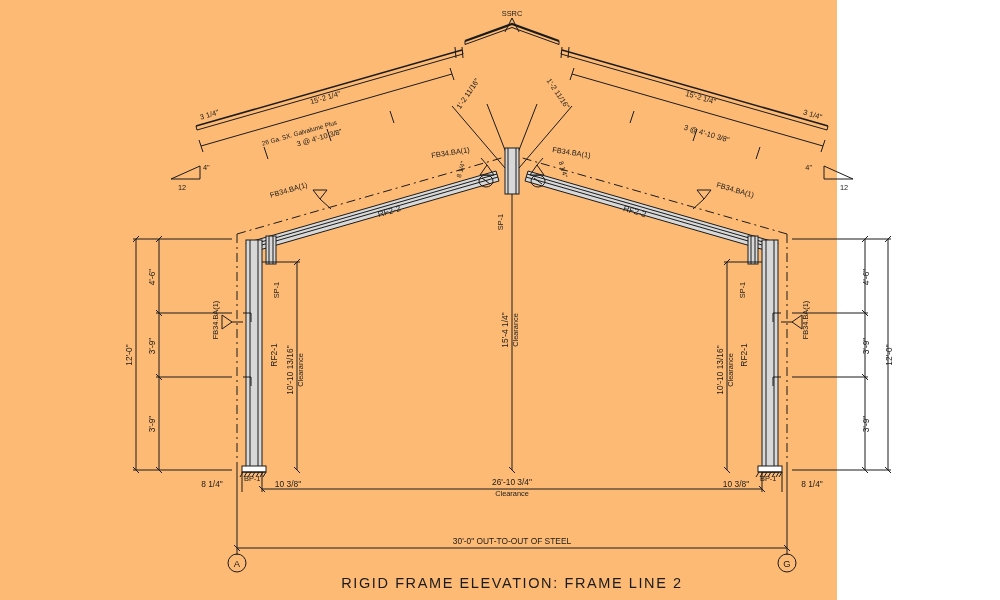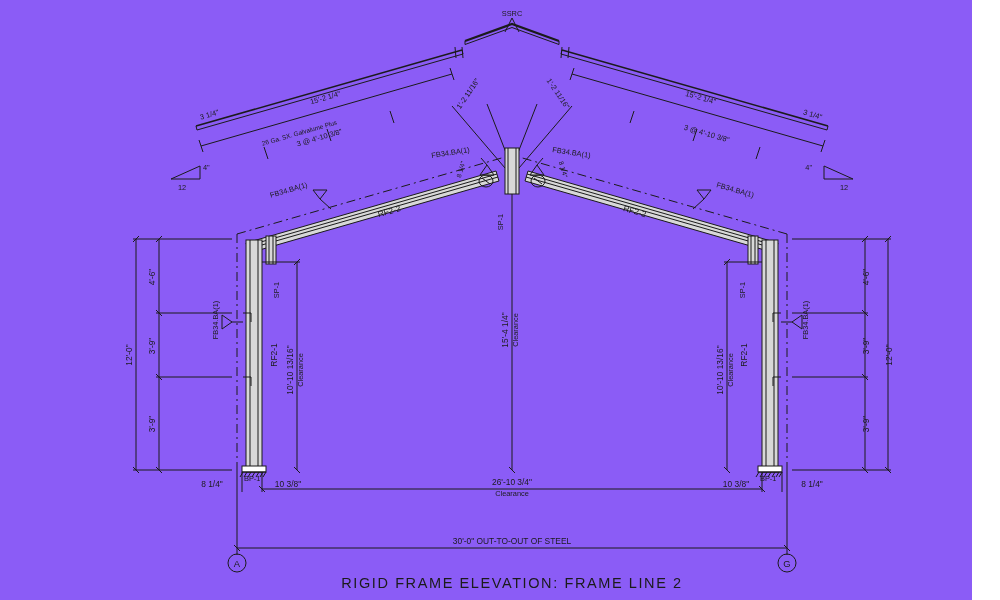--- a/index.html
+++ b/index.html
@@ -1,17 +1,17 @@
 <!DOCTYPE html>
 <html><head>
 <meta charset="utf-8">
 <style>
   html,body{margin:0;padding:0;background:#ffffff;}
   body{width:1000px;height:600px;overflow:hidden;font-family:"Liberation Sans",sans-serif;}
-  #sheet{position:relative;width:972px;height:600px;background:#8b5cf6;text-align:center;}
+  #sheet{position:relative;width:837px;height:600px;background:#fdba74;text-align:center;}
   svg{display:block;}
   .ln{stroke:#1b1b1b;fill:none;}
   .thin{stroke-width:1;}
   .med{stroke-width:1.5;}
   .thick{stroke-width:2.2;}
   .dash{stroke-dasharray:9 4 2 4;stroke-width:1;}
   .fillgray{fill:#d8d8d8;stroke:#1b1b1b;stroke-width:1;}
   .fillwhite{fill:#ffffff;stroke:#1b1b1b;stroke-width:1;}
   text{fill:#1b1b1b;font-family:"Liberation Sans",sans-serif;}
   .t6{font-size:6.4px;}

